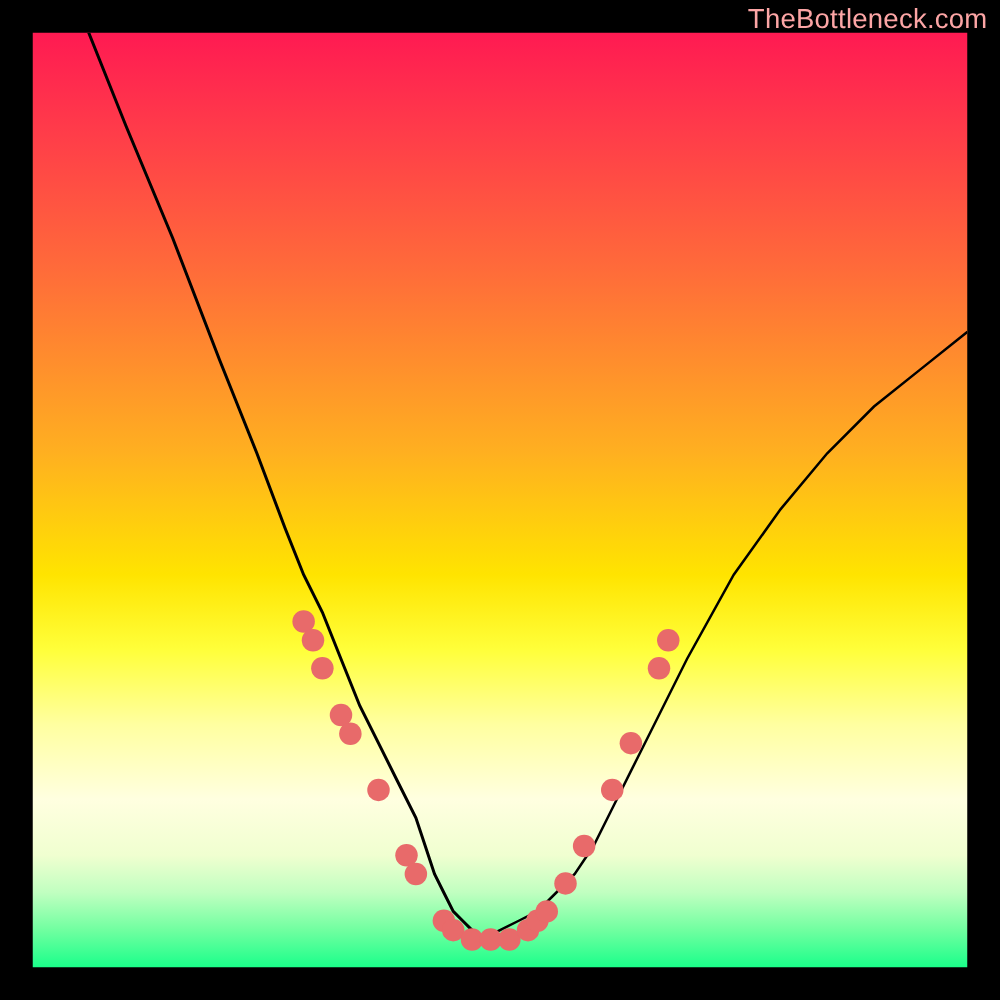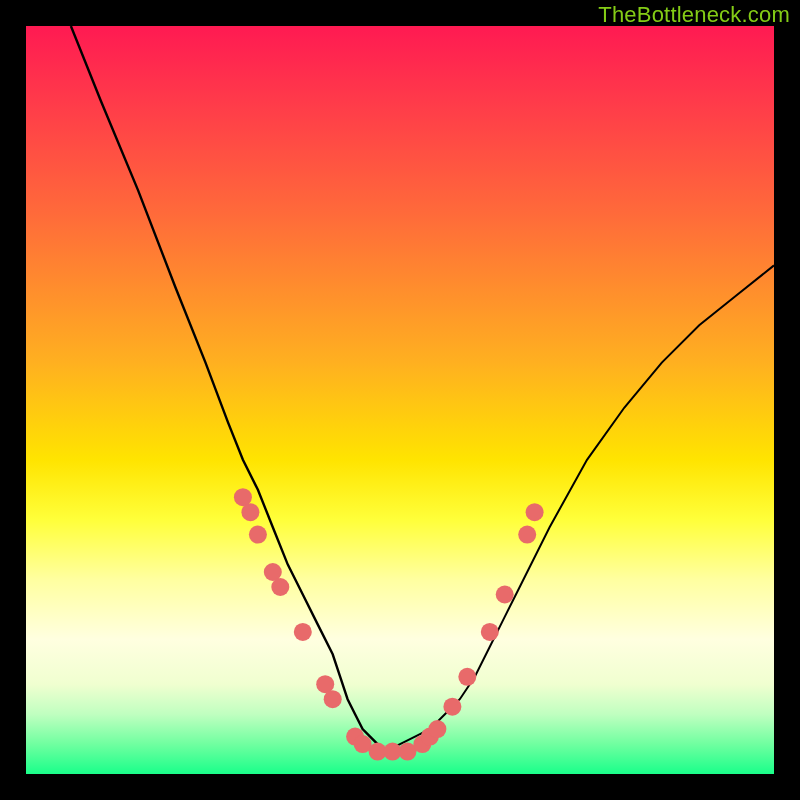--- a/index.html
+++ b/index.html
@@ -35,21 +35,21 @@
       #f0ffd0 88%,
       #c0ffc0 92%,
       #70ffa0 96%,
       #1aff8a 100%
     );
   }
   .attribution {
     position: absolute;
     top: 2px;
     right: 10px;
-    color: #84cc16;
+    color: #fca5a5;
     font-size: 22px;
     font-weight: 500;
     z-index: 10;
     letter-spacing: 0.2px;
   }
   svg.curves {
     position: absolute;
     inset: 0;
     width: 100%;
     height: 100%;

